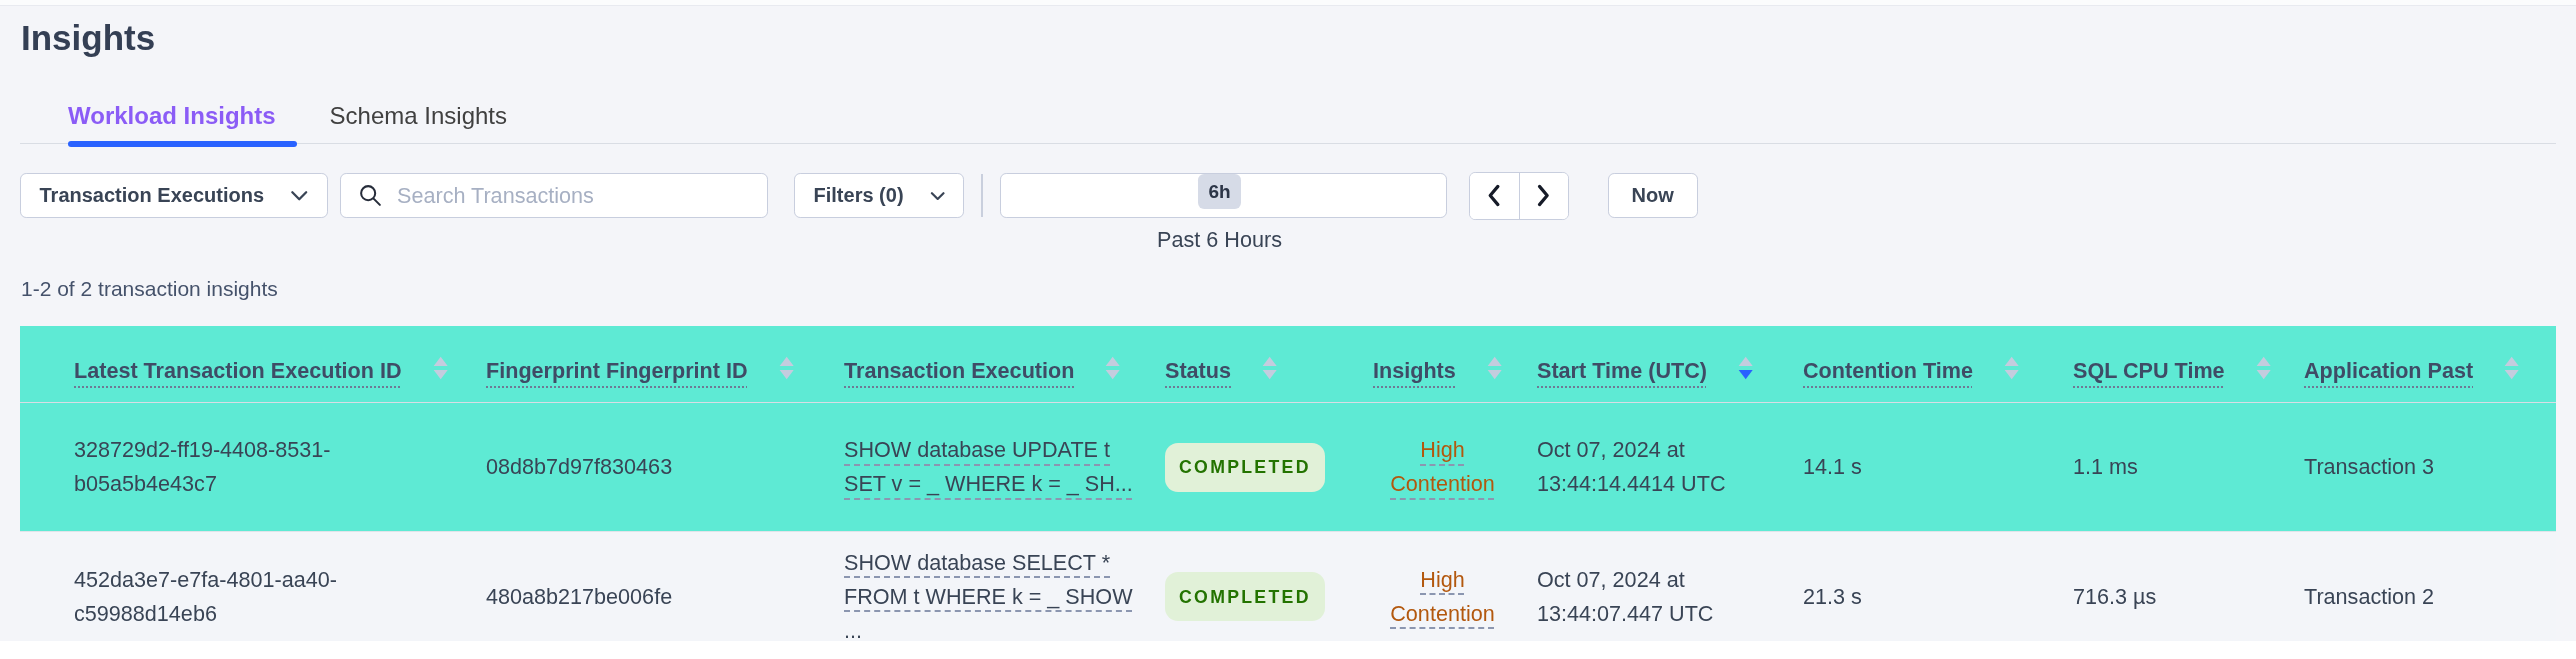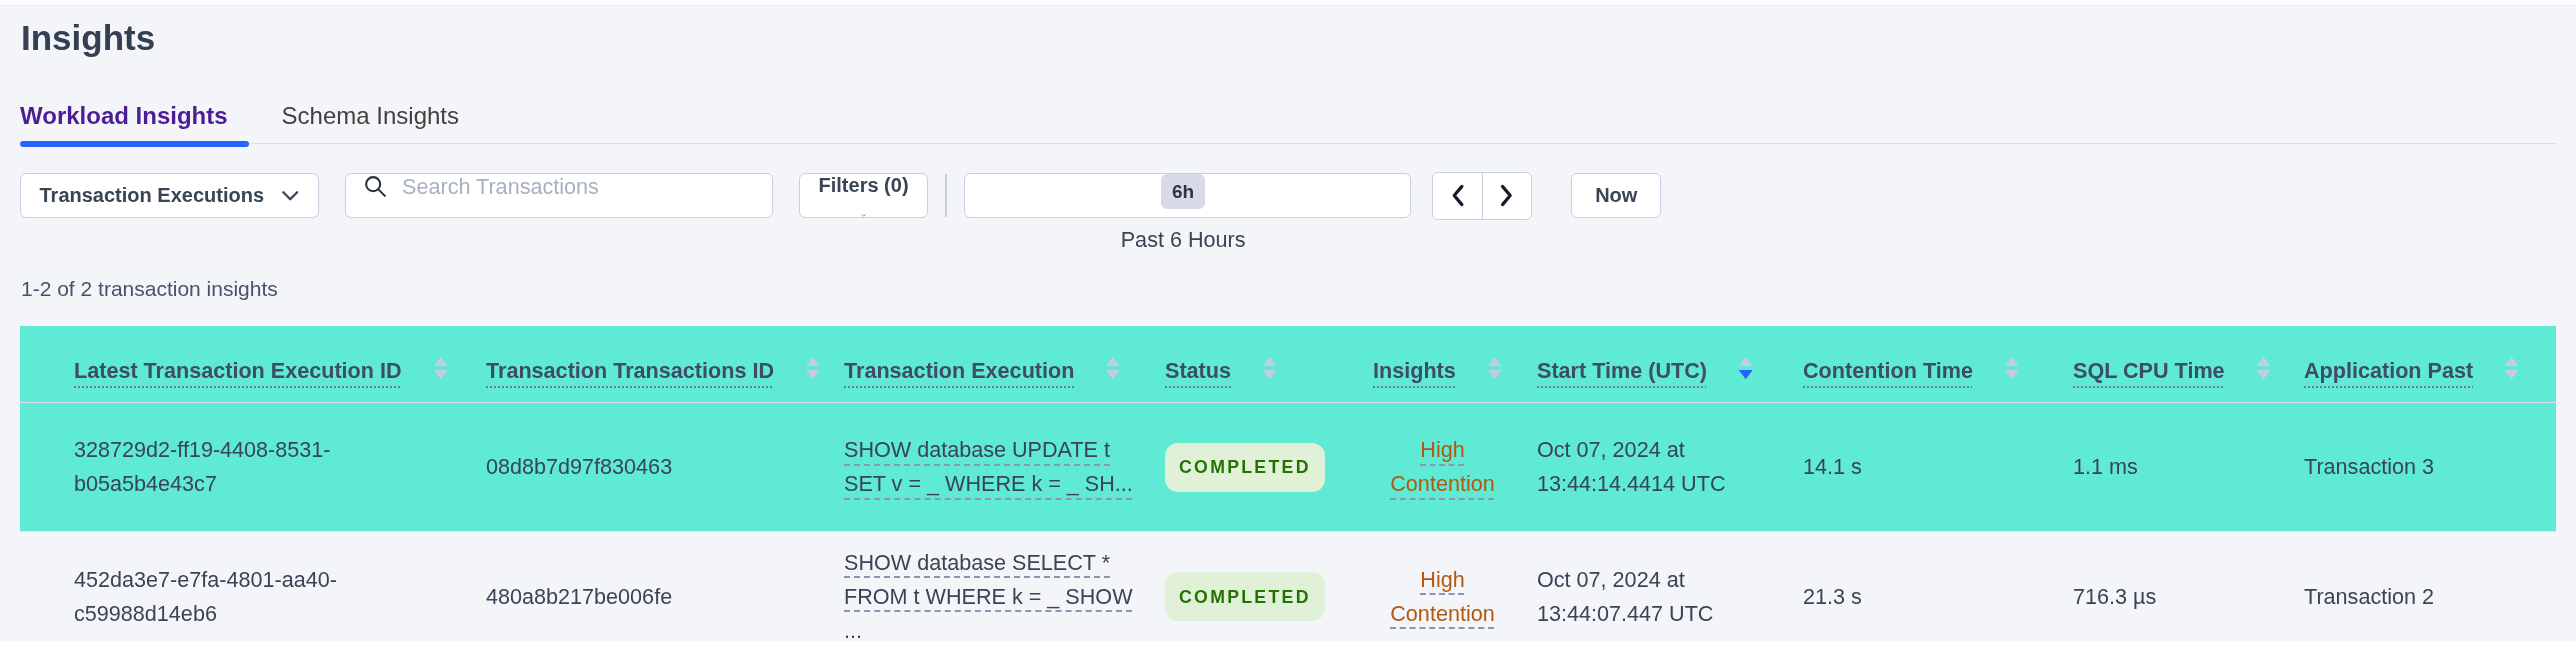--- a/index.html
+++ b/index.html
@@ -30,21 +30,21 @@
   }
   .tab {
     position: relative;
     font-size: 24px;
     line-height: 26px;
     padding-bottom: 14px;
     cursor: pointer;
     color: #404040;
     font-weight: 400;
   }
-  .tab.active { color: #4c1d95; font-weight: 600; }
+  .tab.active { color: #8b5cf6; font-weight: 600; margin-left: 48px; }
   .tab.active::after {
     content: "";
     position: absolute;
     left: 0;
     bottom: -3.1px;
     width: calc(100% + 21.6px);
     height: 5.4px;
     background: #2962ff;
     border-radius: 3.1px;
   }
@@ -56,50 +56,50 @@
     align-items: center;
     height: 45px;
   }
   .btn {
     height: 45px;
     background: #ffffff;
     border: 1.5px solid #c8cede;
     border-radius: 6.2px;
     display: flex;
     align-items: center;
-    gap: 17px;
+    gap: 26px;
     padding: 0 18.5px;
     font-size: 20px;
     font-weight: 700;
     color: #394455;
     cursor: pointer;
   }
   .search-box {
     width: 428px;
     height: 45px;
-    margin-left: 26px;
+    margin-left: 12px;
     background: #ffffff;
     border: 1.5px solid #c8cede;
     border-radius: 6.2px;
     display: flex;
-    align-items: flex-start;
+    align-items: center;
     gap: 14px;
     padding: 0 17px;
   }
   .search-box input {
     border: none;
     outline: none;
     flex: 1;
     font-size: 21.6px;
     font-family: inherit;
     color: #394455;
     background: transparent;
   }
   .search-box input::placeholder { color: #a7b0c3; }
-  .filters-btn { margin-left: 26px; flex-direction: column; }
+  .filters-btn { margin-left: 26px; }
   .toolbar-divider { width: 1.5px; height: 43px; background: #c9cfdd; margin: 0 17px; }
   .time-picker {
     width: 447px;
     height: 45px;
     background: #ffffff;
     border: 1.5px solid #c8cede;
     border-radius: 6.2px;
     display: flex;
     align-items: center;
     gap: 18.5px;
@@ -311,21 +311,21 @@
     </colgroup>
     <thead>
       <tr>
         <th>
           <span class="th-label">Latest Transaction Execution ID</span><svg class="sort-icon" width="15.4" height="26" viewBox="0 0 22 36">
               <path class="up" d="M11 2 L21 15 H1 Z"></path>
               <path class="dn" d="M1 21 H21 L11 34 Z"></path>
             </svg>
         </th>
         <th>
-          <span class="th-label">Transaction Transactions ID</span><svg class="sort-icon" width="15.4" height="26" viewBox="0 0 22 36">
+          <span class="th-label">Fingerprint Fingerprint ID</span><svg class="sort-icon" width="15.4" height="26" viewBox="0 0 22 36">
               <path class="up" d="M11 2 L21 15 H1 Z"></path>
               <path class="dn" d="M1 21 H21 L11 34 Z"></path>
             </svg>
         </th>
         <th>
           <span class="th-label">Transaction Execution</span><svg class="sort-icon" width="15.4" height="26" viewBox="0 0 22 36">
               <path class="up" d="M11 2 L21 15 H1 Z"></path>
               <path class="dn" d="M1 21 H21 L11 34 Z"></path>
             </svg>
         </th>

